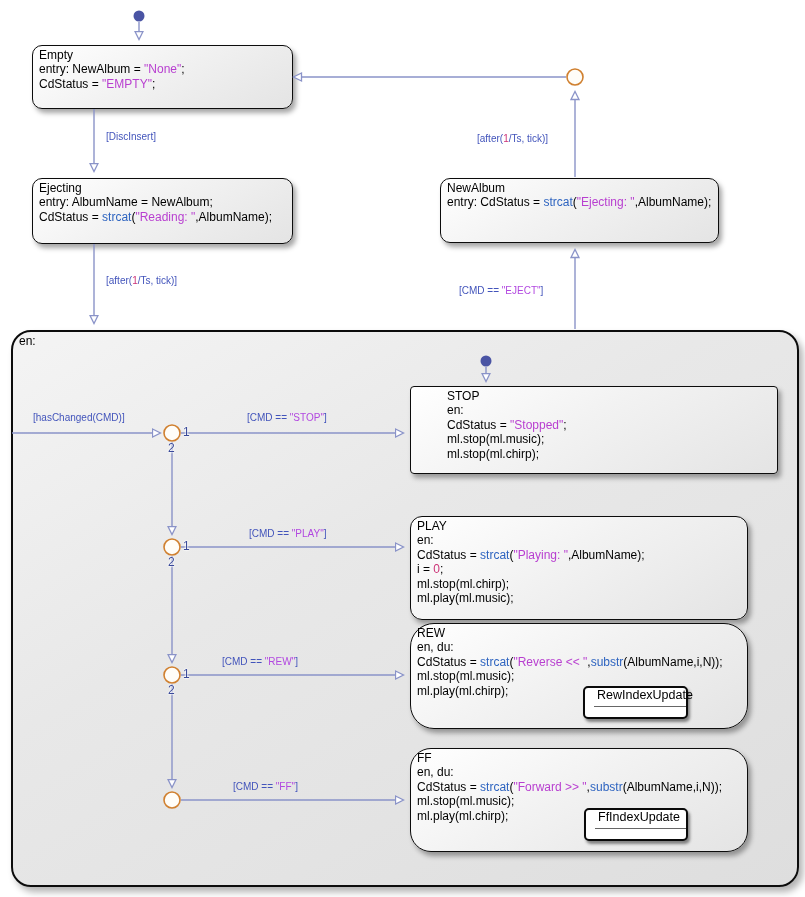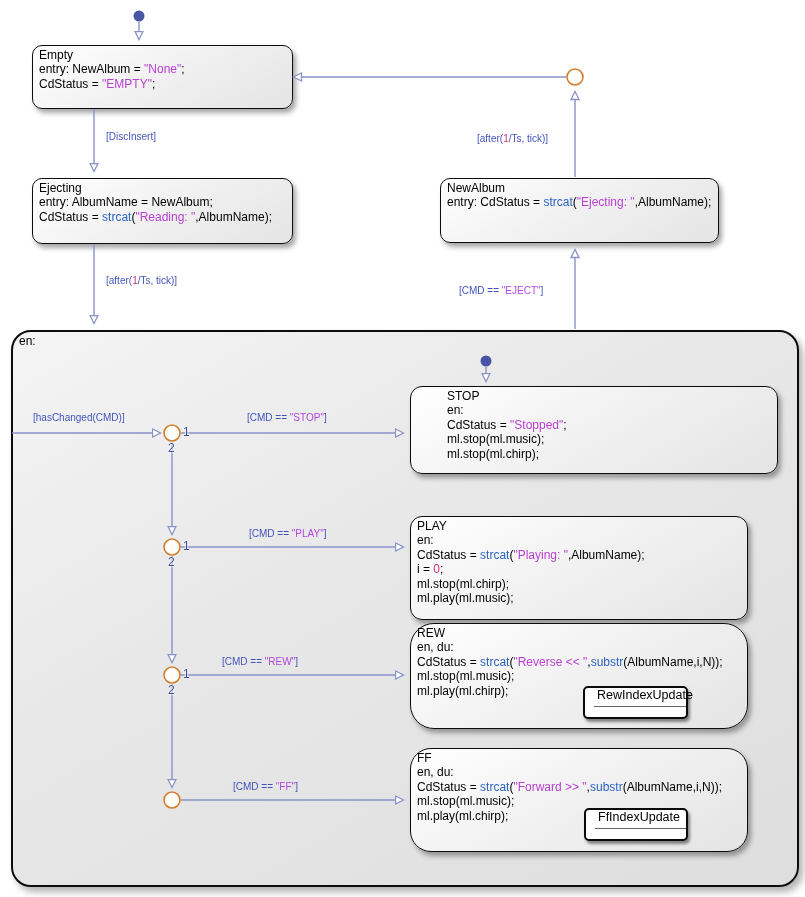--- a/index.html
+++ b/index.html
@@ -88,21 +88,21 @@
     <div class="ln"><span>Ejecting</span></div>
     <div class="ln"><span>entry: AlbumName = NewAlbum;</span></div>
     <div class="ln"><span>CdStatus = </span><span class="fn">strcat</span><span>(</span><span class="str">"Reading: "</span><span>,AlbumName);</span></div>
   </div>
 
   <div class="state statez" style="left:440px;top:178px;width:271px;height:61px;">
     <div class="ln"><span>NewAlbum</span></div>
     <div class="ln"><span>entry: CdStatus = </span><span class="fn">strcat</span><span>(</span><span class="str">"Ejecting: "</span><span>,AlbumName);</span></div>
   </div>
 
-  <div class="state statez" style="left:410px;top:386px;width:330px;height:84px;border-radius:12px;padding-left:36px;">
+  <div class="state statez" style="left:410px;top:386px;width:330px;height:84px;border-radius:4px;padding-left:36px;">
     <div class="ln"><span>STOP</span></div>
     <div class="ln"><span>en:</span></div>
     <div class="ln"><span>CdStatus = </span><span class="str">"Stopped"</span><span>;</span></div>
     <div class="ln"><span>ml.stop(ml.music);</span></div>
     <div class="ln"><span>ml.stop(ml.chirp);</span></div>
   </div>
 
   <div class="state statez" style="left:410px;top:494px;width:330px;height:100px;border-radius:12px;margin-top:22px;">
     <div class="ln"><span>PLAY</span></div>
     <div class="ln"><span>en:</span></div>

